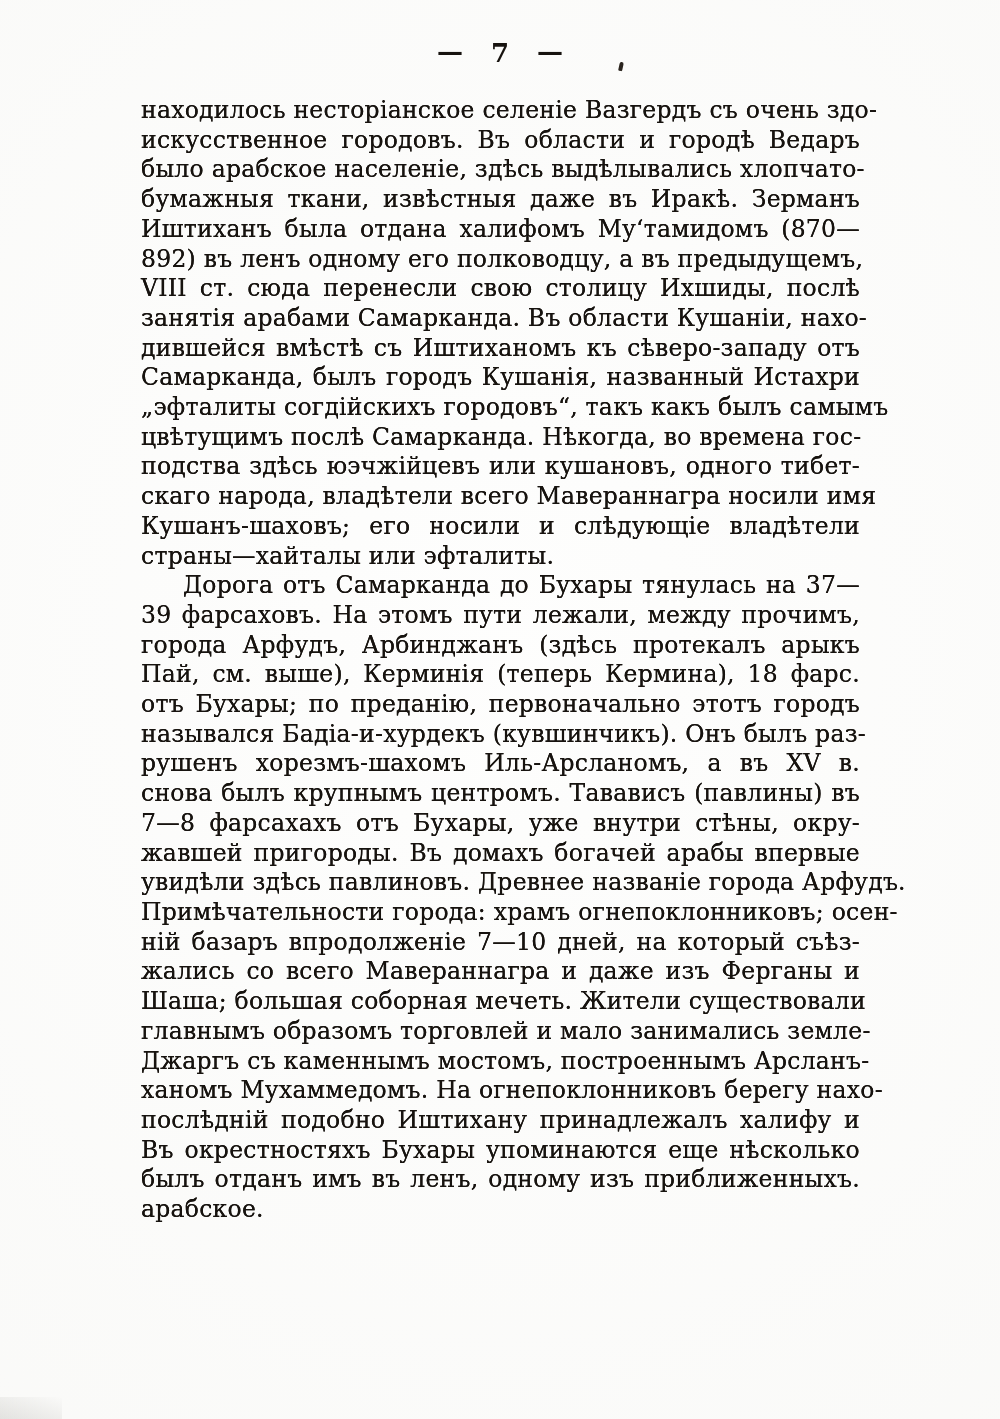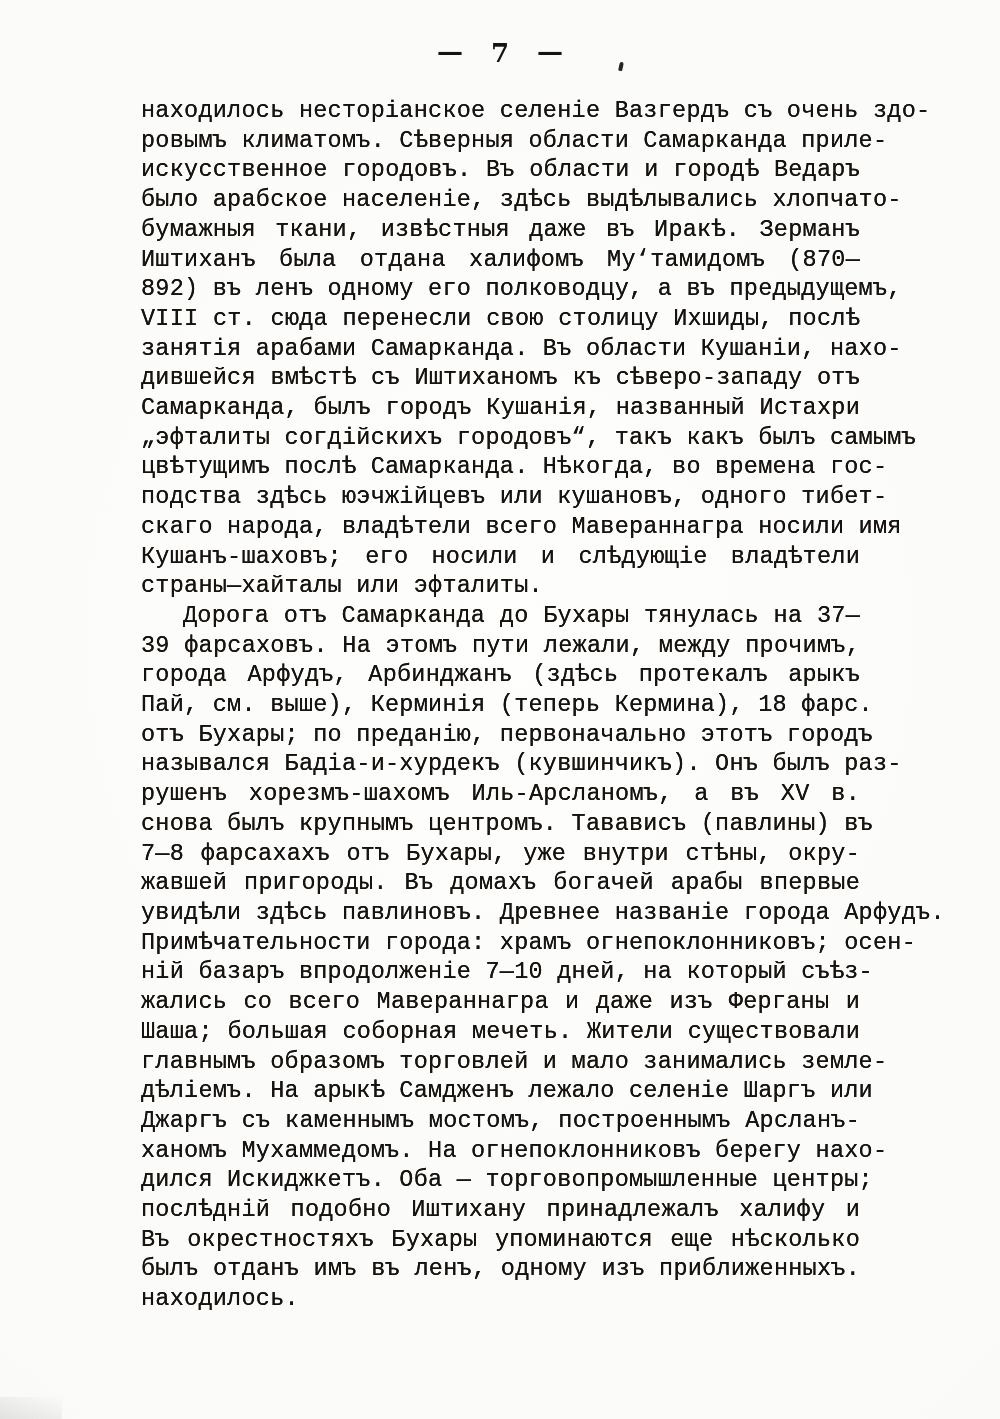--- a/index.html
+++ b/index.html
@@ -47,21 +47,20 @@
     font-size: 23.5px;
     line-height: 29.7px;
     letter-spacing: 0.25px;
     text-shadow: 0 0 0.45px currentColor; 
   }
   .line {
     display: block;
     text-align: justify;
     text-align-last: justify;
     white-space: nowrap;
-    font-family: Liberation Mono, monospace;
   }
   .line.par-end {
     text-align-last: left;
   }
   .line.indent {
     padding-left: 42px;
   }
   .scan-speck {
     position: absolute;
     left: 619px;
@@ -89,21 +88,20 @@
   <div class="page-header">
     <span class="dash">—</span>
     <span class="num">7</span>
     <span class="dash">—</span>
   </div>
 
   <div class="scan-speck"></div>
 
   <div class="text-block">
     <span class="line">находилось несторіанское селеніе Вазгердъ съ очень здо-</span>
-    <span class="line">ровымъ климатомъ. Сѣверныя области Самарканда приле-</span>
     <span class="line">искусственное городовъ. Въ области и городѣ Ведаръ</span>
     <span class="line">было арабское населеніе, здѣсь выдѣлывались хлопчато-</span>
     <span class="line">бумажныя ткани, извѣстныя даже въ Иракѣ. Зерманъ</span>
     <span class="line">Иштиханъ была отдана халифомъ Му‘тамидомъ (870—</span>
     <span class="line">892) въ ленъ одному его полководцу, а въ предыдущемъ,</span>
     <span class="line">VIII ст. сюда перенесли свою столицу Ихшиды, послѣ</span>
     <span class="line">занятія арабами Самарканда. Въ области Кушаніи, нахо-</span>
     <span class="line">дившейся вмѣстѣ съ Иштиханомъ къ сѣверо-западу отъ</span>
     <span class="line">Самарканда, былъ городъ Кушанія, названный Истахри</span>
     <span class="line">„эфталиты согдійскихъ городовъ“, такъ какъ былъ самымъ</span>
@@ -121,25 +119,23 @@
     <span class="line">рушенъ хорезмъ-шахомъ Иль-Арсланомъ, а въ XV в.</span>
     <span class="line">снова былъ крупнымъ центромъ. Тавависъ (павлины) въ</span>
     <span class="line">7—8 фарсахахъ отъ Бухары, уже внутри стѣны, окру-</span>
     <span class="line">жавшей пригороды. Въ домахъ богачей арабы впервые</span>
     <span class="line">увидѣли здѣсь павлиновъ. Древнее названіе города Арфудъ.</span>
     <span class="line">Примѣчательности города: храмъ огнепоклонниковъ; осен-</span>
     <span class="line">ній базаръ впродолженіе 7—10 дней, на который съѣз-</span>
     <span class="line">жались со всего Мавераннагра и даже изъ Ферганы и</span>
     <span class="line">Шаша; большая соборная мечеть. Жители существовали</span>
     <span class="line">главнымъ образомъ торговлей и мало занимались земле-</span>
-    <span class="line">дѣліемъ. На арыкѣ Самдженъ лежало селеніе Шаргъ или</span>
     <span class="line">Джаргъ съ каменнымъ мостомъ, построеннымъ Арсланъ-</span>
     <span class="line">ханомъ Мухаммедомъ. На огнепоклонниковъ берегу нахо-</span>
-    <span class="line">дился Искиджкетъ. Оба — торговопромышленные центры;</span>
     <span class="line">послѣдній подобно Иштихану принадлежалъ халифу и</span>
     <span class="line">Въ окрестностяхъ Бухары упоминаются еще нѣсколько</span>
     <span class="line">былъ отданъ имъ въ ленъ, одному изъ приближенныхъ.</span>
-    <span class="line par-end">находилось.</span>
+    <span class="line par-end">арабское.</span>
   </div>
 
   <div class="scan-shade-bottom"></div>
 
 </div>
 
 </body></html>

